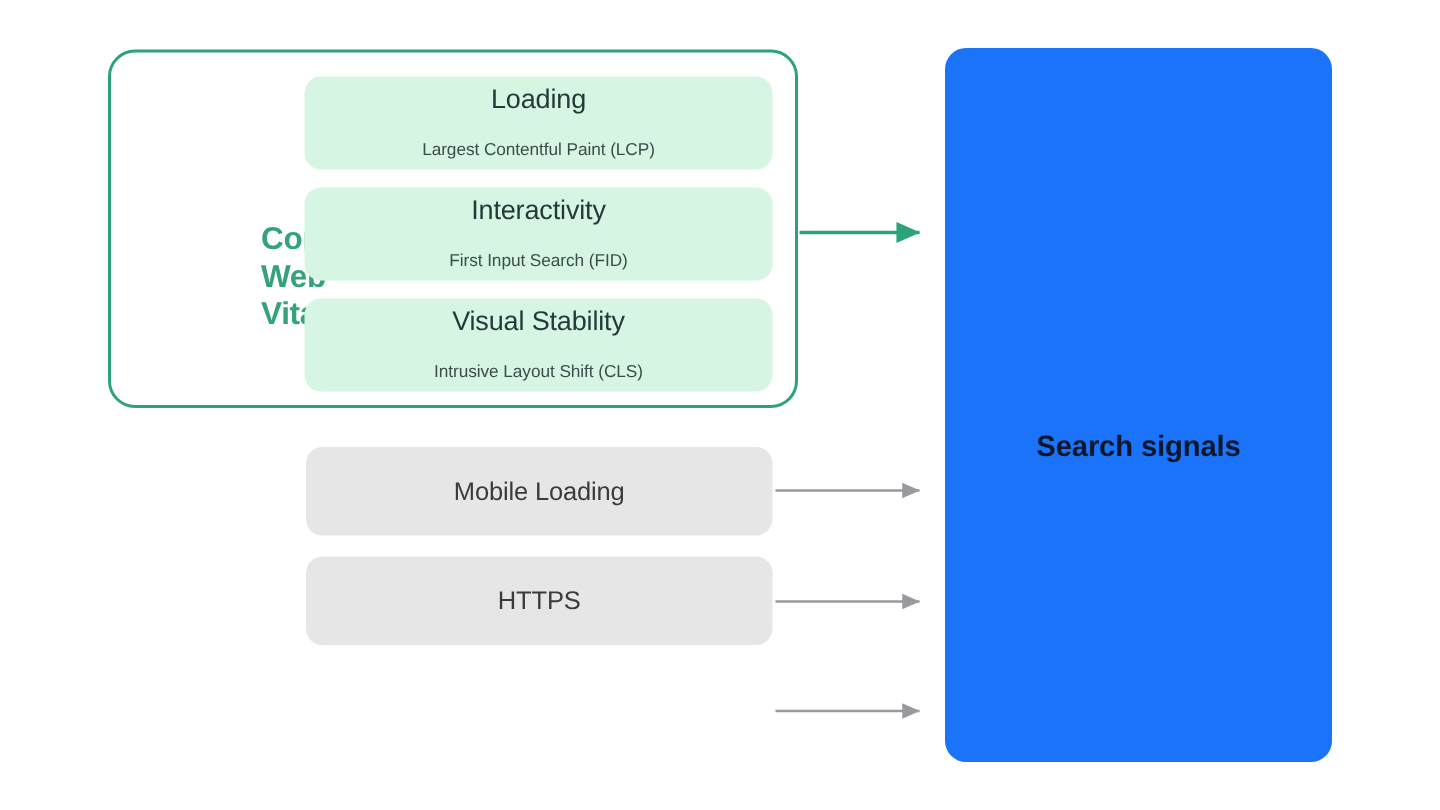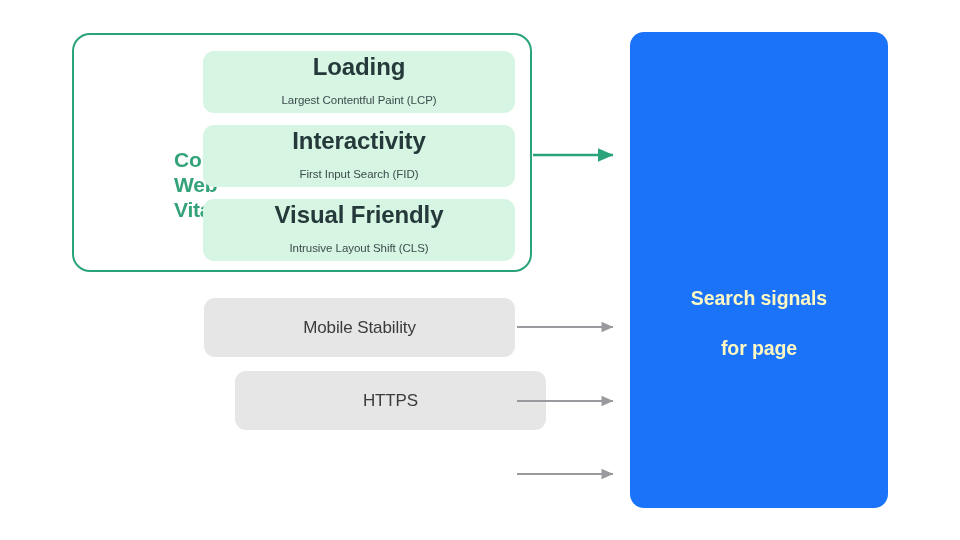--- a/index.html
+++ b/index.html
@@ -61,22 +61,22 @@
     flex-direction: column;
     align-items: center;
     justify-content: center;
   }
   .metric-card.c1 { top: 51px; }
   .metric-card.c2 { top: 125px; }
   .metric-card.c3 { top: 199px; }
 
   .metric-title {
     color: #25393a;
-    font-size: 24px;
-    font-weight: bold;
+    font-size: 18px;
+    font-weight: normal;
     line-height: 21px;
     letter-spacing: -0.1px;
   }
   .metric-sub {
     color: #3c4c4d;
     font-size: 11.5px;
     font-weight: normal;
     line-height: 15px;
     margin-top: 16px;
     letter-spacing: -0.05px;
@@ -93,41 +93,41 @@
     border-radius: 11px;
     display: flex;
     align-items: center;
     justify-content: center;
     color: #3b3b3d;
     font-size: 17px;
     font-weight: normal;
     letter-spacing: -0.1px;
   }
   .signal-box.s1 { top: 298px; }
-  .signal-box.s2 { top: 371px; margin-left: 31px; }
+  .signal-box.s2 { top: 371px; }
   .signal-box.s3 { top: 445px; }
 
   
   .search-panel {
     position: absolute;
     left: 630px;
     top: 32px;
     width: 258px;
     height: 476px;
     box-sizing: border-box;
     background: #1a73f8;
     border-radius: 14px;
   }
   .search-panel-text {
     position: absolute;
     left: 0;
     right: 0;
     top: 229px;
     text-align: center;
-    color: #fef9c3;
+    color: #0f172a;
     font-size: 19.5px;
     font-weight: bold;
     line-height: 25px;
     letter-spacing: -0.1px;
     white-space: pre-line;
   }
 
   
   .connectors {
     position: absolute;
@@ -155,31 +155,30 @@
     <div class="metric-title">Loading</div>
     <div class="metric-sub">Largest Contentful Paint (LCP)</div>
   </div>
 
   <div class="metric-card c2">
     <div class="metric-title">Interactivity</div>
     <div class="metric-sub">First Input Search (FID)</div>
   </div>
 
   <div class="metric-card c3">
-    <div class="metric-title">Visual Friendly</div>
+    <div class="metric-title">Visual Stability</div>
     <div class="metric-sub">Intrusive Layout Shift (CLS)</div>
   </div>
 
-  <div class="signal-box s1">Mobile Stability</div>
+  <div class="signal-box s1">Mobile Loading</div>
   <div class="signal-box s2">HTTPS</div>
 
   <div class="search-panel">
     <div class="search-panel-text">
       <div>Search signals</div>
-      <div>for page</div>
     </div>
   </div>
 
   <svg class="connectors" viewBox="0 0 960 540">
     <defs>
       <marker id="arrowGreen" markerWidth="7" markerHeight="7" refX="6.4" refY="3.5" orient="auto" markerUnits="strokeWidth">
         <path d="M0,0.6 L6.6,3.5 L0,6.4 z" fill="#2aa37b"></path>
       </marker>
       <marker id="arrowGrey" markerWidth="7" markerHeight="7" refX="6.4" refY="3.5" orient="auto" markerUnits="strokeWidth">
         <path d="M0,0.6 L6.6,3.5 L0,6.4 z" fill="#9a9a9e"></path>

